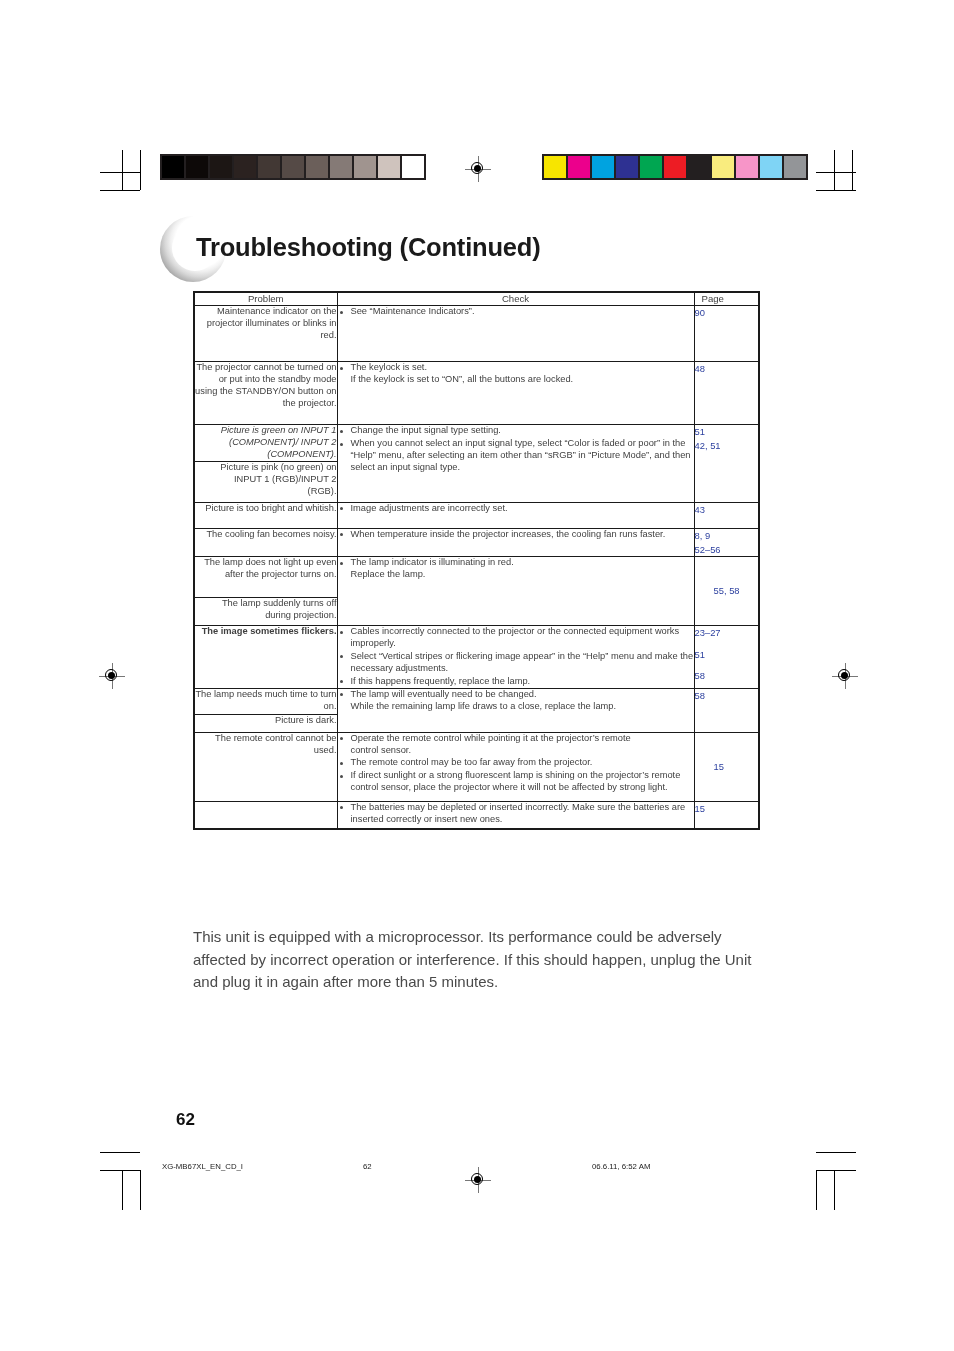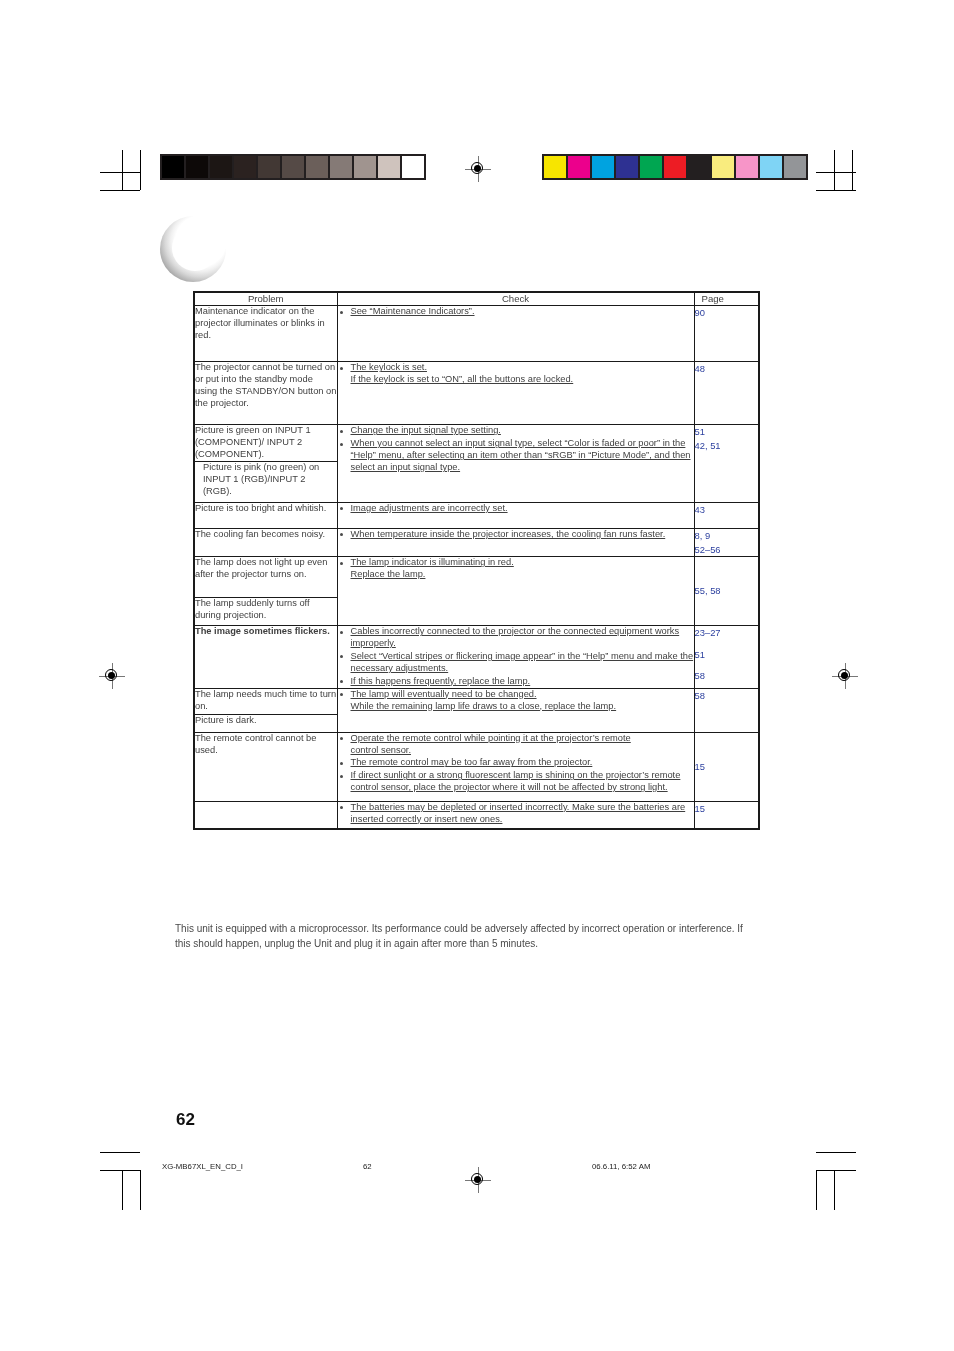--- a/index.html
+++ b/index.html
@@ -133,36 +133,35 @@
   .col-check   { width: 357px; }
   .col-page    { width: 65px; }
 
   .hdr {
     font-size: 9.6px;
     padding: 5px 0 5px 0;
     color: #3f3f3f;
   }
 
   .cell-problem {
-    text-align: left;
+    text-align: right;
     padding: 5px 6px 6px 6px;
     margin-left: 8px;
   }
   .cell-check {
     padding: 5px 6px 6px 4px;
-    text-decoration: underline;
   }
   .cell-page {
     padding: 5px 0 6px 7px;
     font-weight: bold;
     color: #2b3f9e;
     font-size: 9.4px;
     line-height: 1.45;
   }
-  .cell-page.mid { vertical-align: middle; }
+  .cell-page.mid { vertical-align: middle; padding-left: 19px; }
   .cell-page .gap { display: block; height: 8px; }
 
   ul.checks {
     margin: 0;
     padding: 0;
     list-style: none;
   }
   ul.checks li {
     position: relative;
     padding-left: 13px;
@@ -179,24 +178,24 @@
     background: #4a4a4a;
     border-radius: 50%;
   }
   ul.checks li .sub {
     display: block;
   }
 
   
   .footnote {
     position: absolute;
-    left: 175px;
+    left: 193px;
     top: 911px;
     width: 575px;
-    font-size: 10px;
+    font-size: 15px;
     line-height: 1.5;
     color: #4a4a4a;
   }
 
   
   .folio {
     position: absolute;
     left: 176px;
     top: 1110px;
     font-size: 17px;
@@ -289,20 +288,21 @@
     <div class="sw" style="background: rgb(237, 28, 36);"></div>
     <div class="sw" style="background: rgb(35, 31, 32);"></div>
     <div class="sw" style="background: rgb(249, 236, 126);"></div>
     <div class="sw" style="background: rgb(247, 149, 200);"></div>
     <div class="sw" style="background: rgb(127, 212, 245);"></div>
     <div class="sw" style="background: rgb(147, 149, 152);"></div>
   </div>
 
 <div class="title-wrap">
   <div class="title-orb"></div>
+  <h1 class="page-title">Troubleshooting (Continued)</h1>
 </div>
 
 <table class="tbl">
   <colgroup>
     <col class="col-problem">
       <col class="col-check">
       <col class="col-page">
   </colgroup>
   <thead>
     <tr>
@@ -330,21 +330,21 @@
           <li>
             <span>The keylock is set.</span>
             <span class="sub">If the keylock is set to “ON”, all the buttons are locked.</span>
           </li>
         </ul>
       </td>
       <td class="cell-page outer-r">48</td>
     </tr>
 
     <tr>
-      <td class="cell-problem outer-l" style="height:34px;">Picture is green on INPUT 1 (COMPONENT)/ INPUT 2 (COMPONENT).</td>
+      <td class="cell-problem outer-l" style="height:34px;font-style:italic;">Picture is green on INPUT 1 (COMPONENT)/ INPUT 2 (COMPONENT).</td>
       <td class="cell-check" rowspan="2">
         <ul class="checks">
           <li>Change the input signal type setting.</li>
           <li>When you cannot select an input signal type, select “Color is faded or poor” in the “Help” menu, after selecting an item other than “sRGB” in “Picture Mode”, and then select an input signal type.</li>
         </ul>
       </td>
       <td class="cell-page outer-r" rowspan="2">
         <span>51</span><br>
         <span>42, 51</span>
       </td>

